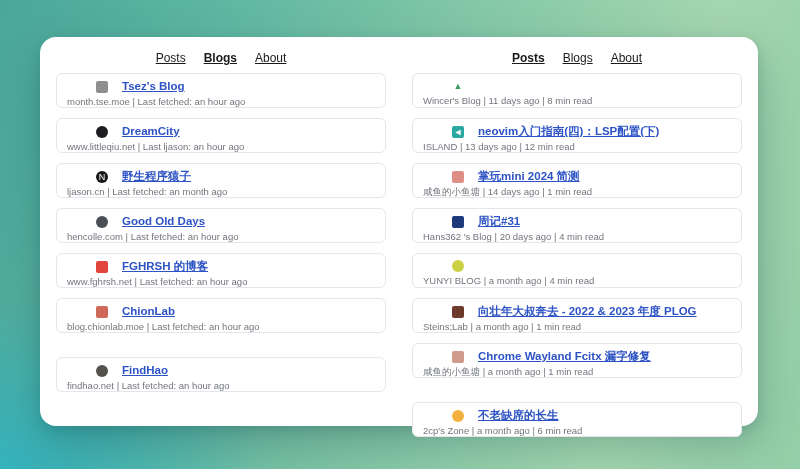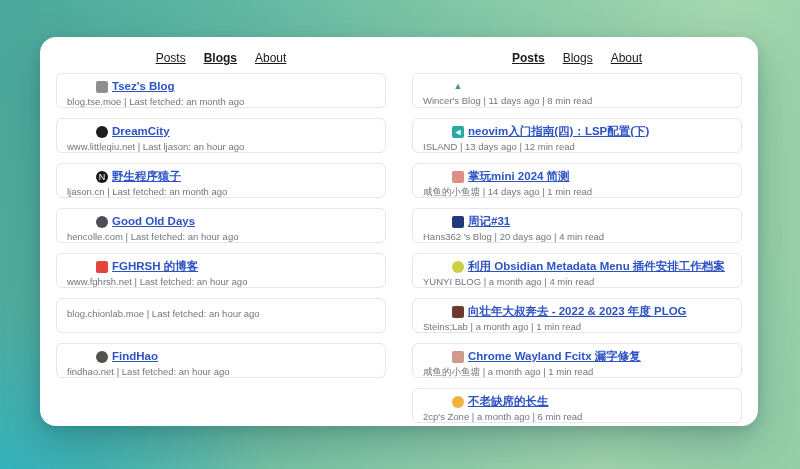--- a/index.html
+++ b/index.html
@@ -36,22 +36,22 @@
   .list { flex: 1; display: flex; flex-direction: column; }
   .item {
     background: #ffffff;
     border: 1px solid #e4e6ea;
     border-radius: 6px;
     padding: 6px 10px 5px 10px;
     margin-bottom: 10px;
     height: 35px;
     overflow: hidden;
   }
-  .item:last-child { margin-bottom: 0; }
-  .trow { display: flex; align-items: center; gap: 4px; line-height: 13px; padding-left: 29px; }
+  .item:last-child { margin-bottom: 0; margin-top: 14px; }
+  .trow { display: flex; align-items: center; gap: 14px; line-height: 13px; padding-left: 29px; }
   .fav {
     width: 12px; height: 12px; flex: 0 0 12px;
     display: inline-flex; align-items: center; justify-content: center;
     font-size: 9px; line-height: 12px; overflow: hidden;
     color: #fff;
   }
   .title {
     font-size: 11.5px; font-weight: 700;
     color: #2d53c4; text-decoration: underline; cursor: pointer;
     white-space: nowrap; overflow: hidden; text-overflow: ellipsis;
@@ -71,21 +71,21 @@
         <a class="">Posts</a>
         <a class="active">Blogs</a>
         <a class="">About</a>
       </nav>
     <div class="list">
         <article class="item">
           <div class="trow">
             <span class="fav" style="background: rgb(143, 143, 143); color: rgb(221, 221, 221); border-radius: 2px;"></span>
             <a class="title">Tsez's Blog</a>
           </div>
-          <div class="meta">blog.tse.moe | Last fetched: an month ago</div>
+          <div class="meta">month.tse.moe | Last fetched: an hour ago</div>
         </article>
         <article class="item">
           <div class="trow">
             <span class="fav" style="background: rgb(29, 29, 31); color: rgb(255, 255, 255); border-radius: 50%;"></span>
             <a class="title">DreamCity</a>
           </div>
           <div class="meta">www.littleqiu.net | Last ljason: an hour ago</div>
         </article>
         <article class="item">
           <div class="trow">
@@ -102,20 +102,24 @@
           <div class="meta">hencolle.com | Last fetched: an hour ago</div>
         </article>
         <article class="item">
           <div class="trow">
             <span class="fav" style="background: rgb(226, 69, 60); color: rgb(255, 233, 231); border-radius: 2px;"></span>
             <a class="title">FGHRSH 的博客</a>
           </div>
           <div class="meta">www.fghrsh.net | Last fetched: an hour ago</div>
         </article>
         <article class="item">
+          <div class="trow">
+            <span class="fav" style="background: rgb(207, 106, 90); color: rgb(255, 233, 224); border-radius: 2px;"></span>
+            <a class="title">ChionLab</a>
+          </div>
           <div class="meta">blog.chionlab.moe | Last fetched: an hour ago</div>
         </article>
         <article class="item">
           <div class="trow">
             <span class="fav" style="background: rgb(85, 81, 76); color: rgb(232, 228, 222); border-radius: 50%;"></span>
             <a class="title">FindHao</a>
           </div>
           <div class="meta">findhao.net | Last fetched: an hour ago</div>
         </article>
       </div>
@@ -150,21 +154,20 @@
         <article class="item">
           <div class="trow">
             <span class="fav" style="background: rgb(31, 58, 122); color: rgb(207, 218, 245); border-radius: 2px;"></span>
             <a class="title">周记#31</a>
           </div>
           <div class="meta">Hans362 's Blog | 20 days ago | 4 min read</div>
         </article>
         <article class="item">
           <div class="trow">
             <span class="fav" style="background: rgb(204, 208, 69); color: rgb(93, 122, 44); border-radius: 50%;"></span>
-            <a class="title">利用 Obsidian Metadata Menu 插件安排工作档案</a>
           </div>
           <div class="meta">YUNYI BLOG | a month ago | 4 min read</div>
         </article>
         <article class="item">
           <div class="trow">
             <span class="fav" style="background: rgb(110, 58, 44); color: rgb(227, 195, 174); border-radius: 2px;"></span>
             <a class="title">向壮年大叔奔去 - 2022 &amp; 2023 年度 PLOG</a>
           </div>
           <div class="meta">Steins;Lab | a month ago | 1 min read</div>
         </article>

